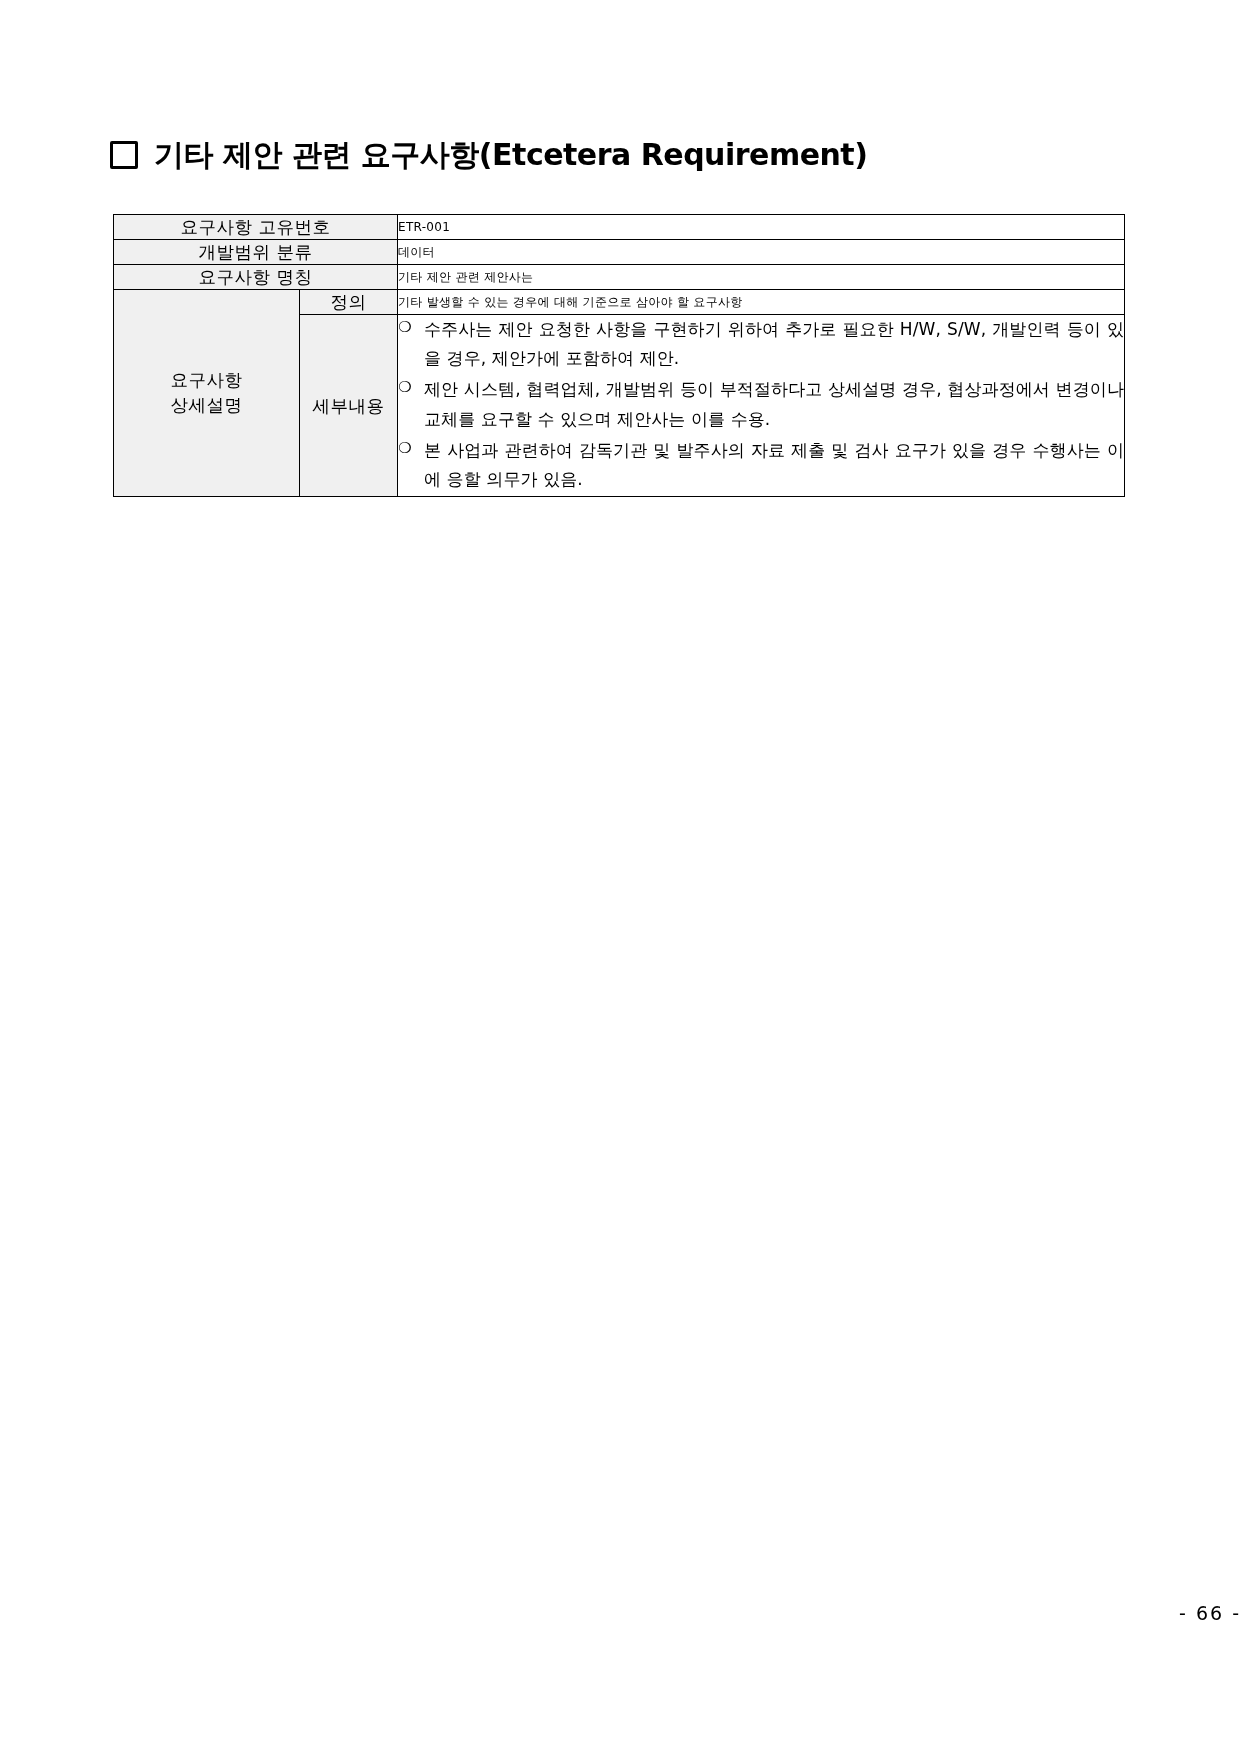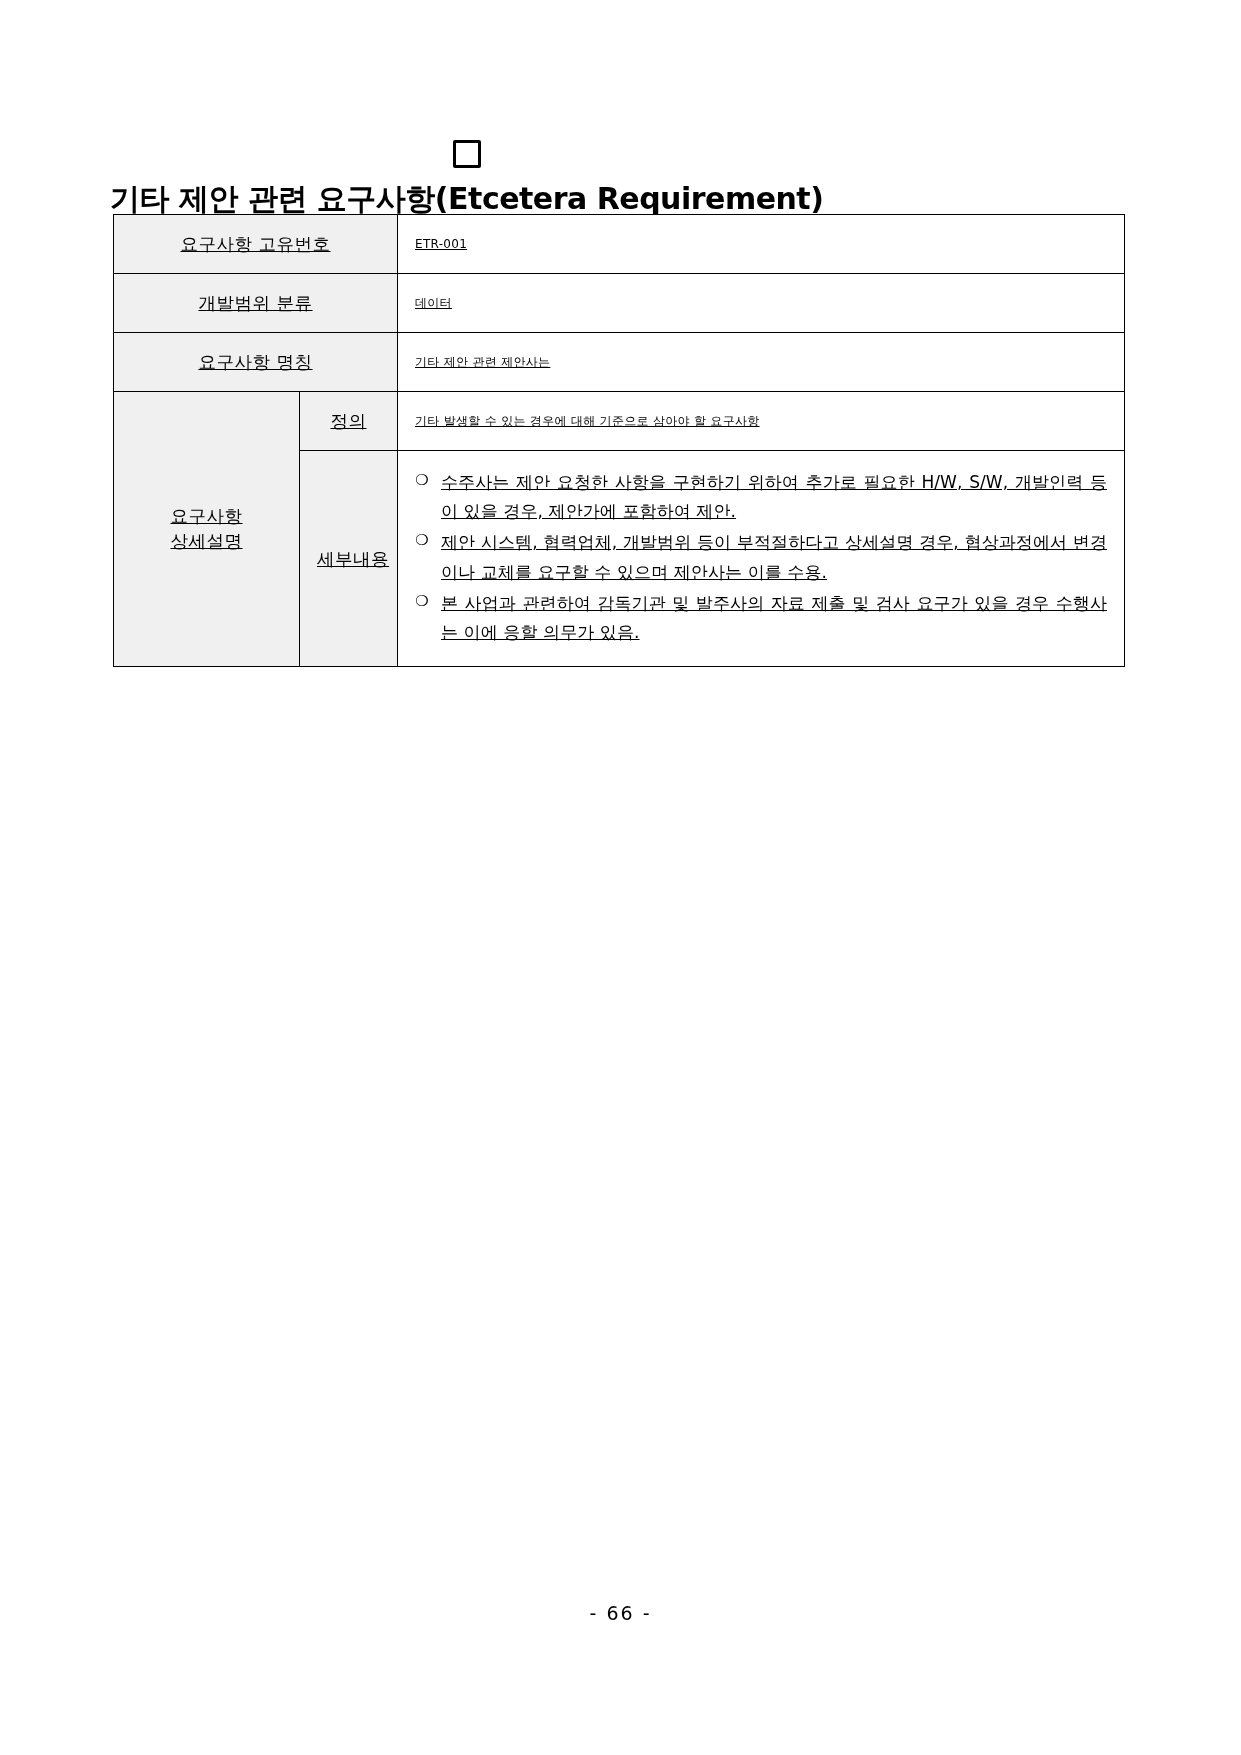--- a/index.html
+++ b/index.html
@@ -24,21 +24,20 @@
   }
 
   
   .heading {
     position: absolute;
     left: 110px;
     top: 140px;
     display: flex;
     align-items: center;
     gap: 16px;
-    flex-direction: column;
   }
   .heading-marker {
     width: 22px;
     height: 22px;
     border: 3px solid #000;
     border-radius: 2px;
     display: inline-block;
   }
   .heading-text {
     font-size: 30px;
@@ -53,23 +52,22 @@
     position: absolute;
     left: 113px;
     top: 214px;
     width: 1012px;
     border-collapse: collapse;
     table-layout: fixed;
     font-size: 17px;
   }
   .req-table td {
     border: 1px solid #000000;
-    padding: 17px;
+    padding: 0;
     vertical-align: middle;
-    text-decoration: underline;
   }
   .label-cell {
     background: #f0f0f0;
     text-align: center;
     font-size: 17.5px;
     letter-spacing: 0.5px;
     padding: 9px 4px;
     white-space: nowrap;
   }
   .label-cell.tall {
@@ -107,21 +105,21 @@
   
   .col-a { width: 186px; }
   .col-b { width: 98px; }
 
   
   .page-number {
     position: absolute;
     left: 0;
     right: 0;
     top: 1602px;
-    text-align: center;
+    text-align: right;
     font-size: 19px;
     letter-spacing: 2px;
   }
 </style>
 </head>
 <body>
 
 <div class="page">
 
   <div class="heading">

